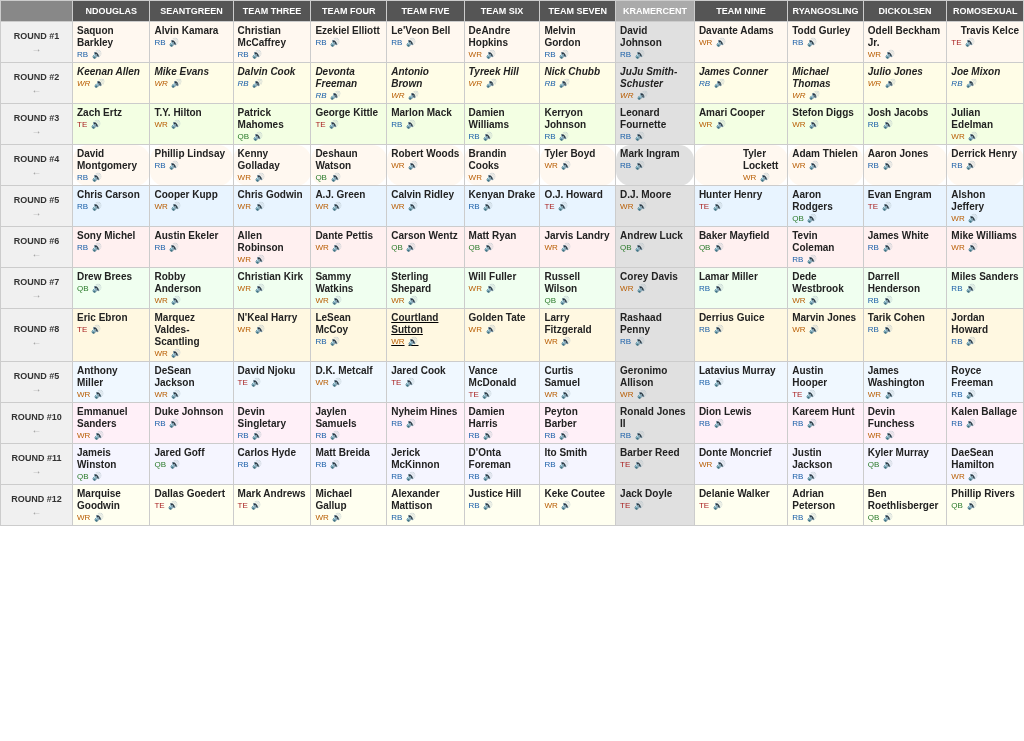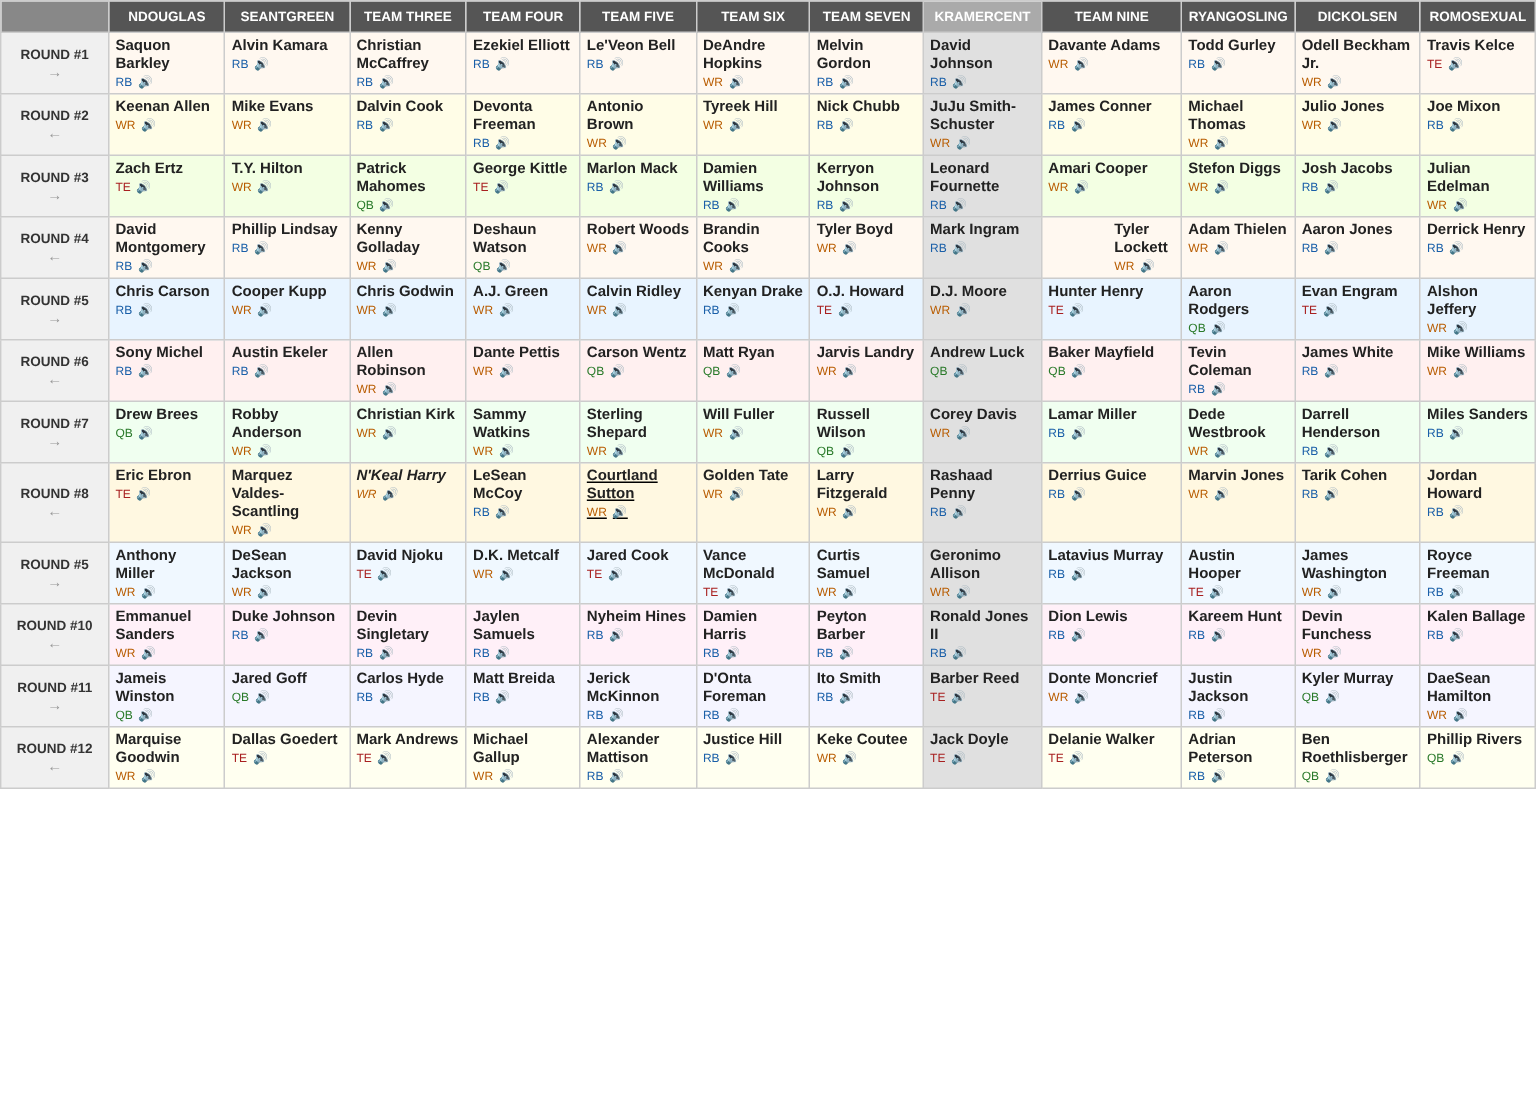--- a/index.html
+++ b/index.html
@@ -13,23 +13,23 @@
     .round-label { font-weight: bold; font-size: 9px; }
     .arrow { font-size: 10px; color: #999; display: block; margin-top: 2px; }
     .player-name { font-weight: bold; font-size: 10px; color: #222; line-height: 1.2; }
     .player-pos { font-size: 8px; color: #888; margin-top: 1px; }
     .audio-icon { font-size: 8px; color: #aaa; margin-top: 1px; display: inline-block; }
     .cell-inner { display: flex; flex-direction: column; }
     .pos-audio { display: flex; align-items: center; gap: 4px; }
 
     
     .row-1 td.player { background: #fff8f0; }
-    .row-2 td.player { background: #fffde7; }
+    .row-2 td.player { background: #fffde7; font-style: italic; }
     .row-3 td.player { background: #f3ffe3; }
-    .row-4 td.player { background: #fff8f0; }
+    .row-4 td.player { background: #fff8f0; border-radius: 15px; }
     .row-5 td.player { background: #e8f4ff; }
     .row-6 td.player { background: #fff0f0; margin-left: 29px; }
     .row-7 td.player { background: #f0fff0; }
     .row-8 td.player { background: #fff8e1; }
     .row-9 td.player { background: #f0f8ff; }
     .row-10 td.player { background: #fff0f8; }
     .row-11 td.player { background: #f5f5ff; }
     .row-12 td.player { background: #fffff0; }
   </style>
 </head>
@@ -149,21 +149,21 @@
     </td>
           <td class="player" style="background: rgb(255, 248, 240);">
       <div class="cell-inner">
         <span class="player-name">Odell Beckham Jr.</span>
         <div class="pos-audio">
           <span class="player-pos" style="color:#b85c00">WR</span>
           <span class="audio-icon">🔊</span>
         </div>
       </div>
     </td>
-          <td class="player" style="background: rgb(255, 248, 240);">
+          <td class="player" style="background: rgb(255, 248, 240); text-align: right;">
       <div class="cell-inner">
         <span class="player-name">Travis Kelce</span>
         <div class="pos-audio">
           <span class="player-pos" style="color:#a82020">TE</span>
           <span class="audio-icon">🔊</span>
         </div>
       </div>
     </td>
         </tr>
         <tr class="row-2">
@@ -845,21 +845,21 @@
     </td>
           <td class="player" style="background: rgb(255, 248, 225);">
       <div class="cell-inner">
         <span class="player-name">Marquez Valdes-Scantling</span>
         <div class="pos-audio">
           <span class="player-pos" style="color:#b85c00">WR</span>
           <span class="audio-icon">🔊</span>
         </div>
       </div>
     </td>
-          <td class="player" style="background: rgb(255, 248, 225); font-style: italic;">
+          <td class="player" style="background: rgb(255, 248, 225);">
       <div class="cell-inner">
         <span class="player-name">N'Keal Harry</span>
         <div class="pos-audio">
           <span class="player-pos" style="color:#b85c00">WR</span>
           <span class="audio-icon">🔊</span>
         </div>
       </div>
     </td>
           <td class="player" style="background: rgb(255, 248, 225);">
       <div class="cell-inner">

